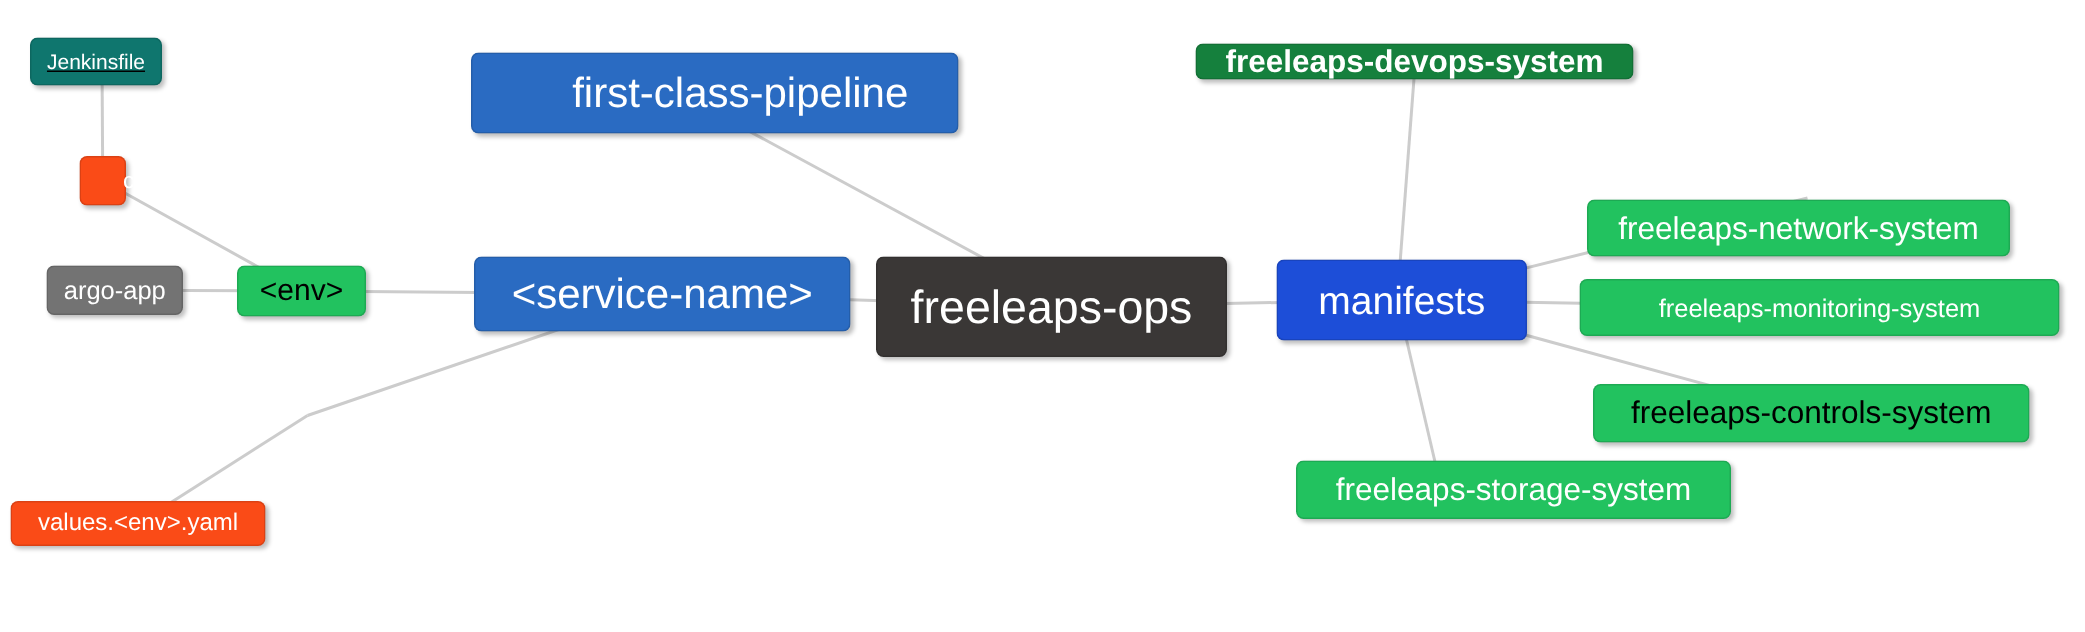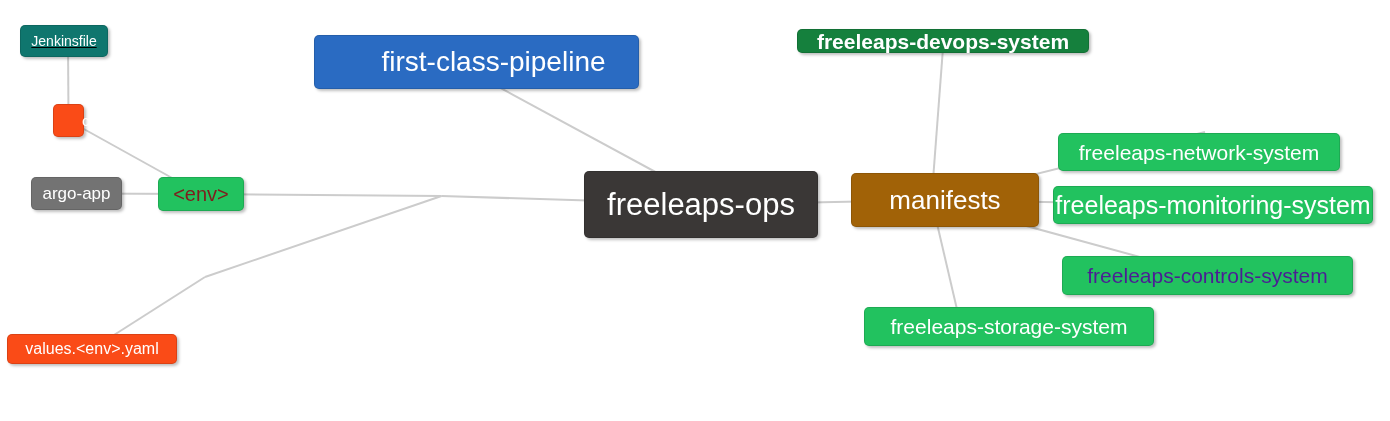--- a/index.html
+++ b/index.html
@@ -64,42 +64,45 @@
     <div class="node" style="left: 20px; top: 25px; width: 88px; height: 32px; background: #0f766e; text-decoration: underline;">
       <span class="node-label" style="font-size: 14px; color: rgb(255, 255, 255);">Jenkinsfile</span>
     </div>
     <div class="node" style="left: 53px; top: 104px; width: 31px; height: 33px; background: rgb(250, 75, 23);">
       <span class="node-label" style="font-size: 15px; color: rgb(255, 255, 255); margin-left: 38px;">ci</span>
     </div>
     <div class="node" style="left: 31px; top: 177px; width: 91px; height: 33px; background: #737373;">
       <span class="node-label" style="font-size: 17px; color: rgb(255, 255, 255);">argo-app</span>
     </div>
     <div class="node" style="left: 158px; top: 177px; width: 86px; height: 34px; background: rgb(34, 194, 95);">
-      <span class="node-label" style="font-size: 20px; color: #7f1d1d; text-align: center;">&lt;env&gt;</span>
+      <span class="node-label" style="font-size: 20px; color: #000000; text-align: center;">&lt;env&gt;</span>
     </div>
     <div class="node" style="left: 314px; top: 35px; width: 325px; height: 54px; background: rgb(42, 107, 194); padding-left: 34px;">
       <span class="node-label" style="font-size: 28px; color: rgb(255, 255, 255);">first-class-pipeline</span>
     </div>
+    <div class="node" style="left: 316px; top: 171px; width: 251px; height: 50px; background: rgb(42, 107, 194);">
+      <span class="node-label" style="font-size: 28px; color: rgb(255, 255, 255);">&lt;service-name&gt;</span>
+    </div>
     <div class="node" style="left: 584px; top: 171px; width: 234px; height: 67px; background: rgb(58, 55, 54);">
       <span class="node-label" style="font-size: 31px; color: rgb(255, 255, 255);">freeleaps-ops</span>
     </div>
-    <div class="node" style="left: 851px; top: 173px; width: 188px; height: 54px; background: #a16207;">
+    <div class="node" style="left: 851px; top: 173px; width: 167px; height: 54px; background: #1d4ed8;">
       <span class="node-label" style="font-size: 26px; color: rgb(255, 255, 255);">manifests</span>
     </div>
     <div class="node" style="left: 7px; top: 334px; width: 170px; height: 30px; background: rgb(250, 75, 23); text-align: right;">
       <span class="node-label" style="font-size: 16px; color: rgb(255, 255, 255);">values.&lt;env&gt;.yaml</span>
     </div>
     <div class="node" style="left: 797px; top: 29px; width: 292px; height: 24px; background: #15803d; font-weight: bold;">
       <span class="node-label" style="font-size: 21px; color: rgb(255, 255, 255);">freeleaps-devops-system</span>
     </div>
     <div class="node" style="left: 1058px; top: 113px; width: 282px; height: 38px; background: rgb(34, 194, 95); margin-top: 20px;">
       <span class="node-label" style="font-size: 21px; color: rgb(255, 255, 255);">freeleaps-network-system</span>
     </div>
     <div class="node" style="left: 1053px; top: 186px; width: 320px; height: 38px; background: rgb(34, 194, 95);">
-      <span class="node-label" style="font-size: 25px; color: rgb(255, 255, 255);">freeleaps-monitoring-system</span>
+      <span class="node-label" style="font-size: 17px; color: rgb(255, 255, 255);">freeleaps-monitoring-system</span>
     </div>
     <div class="node" style="left: 1062px; top: 256px; width: 291px; height: 39px; background: rgb(34, 194, 95);">
-      <span class="node-label" style="font-size: 21px; color: #4c1d95;">freeleaps-controls-system</span>
+      <span class="node-label" style="font-size: 21px; color: #000000;">freeleaps-controls-system</span>
     </div>
     <div class="node" style="left: 864px; top: 307px; width: 290px; height: 39px; background: rgb(34, 194, 95);">
       <span class="node-label" style="font-size: 21px; color: rgb(255, 255, 255);">freeleaps-storage-system</span>
     </div>
   </div>
 
 </body></html>

